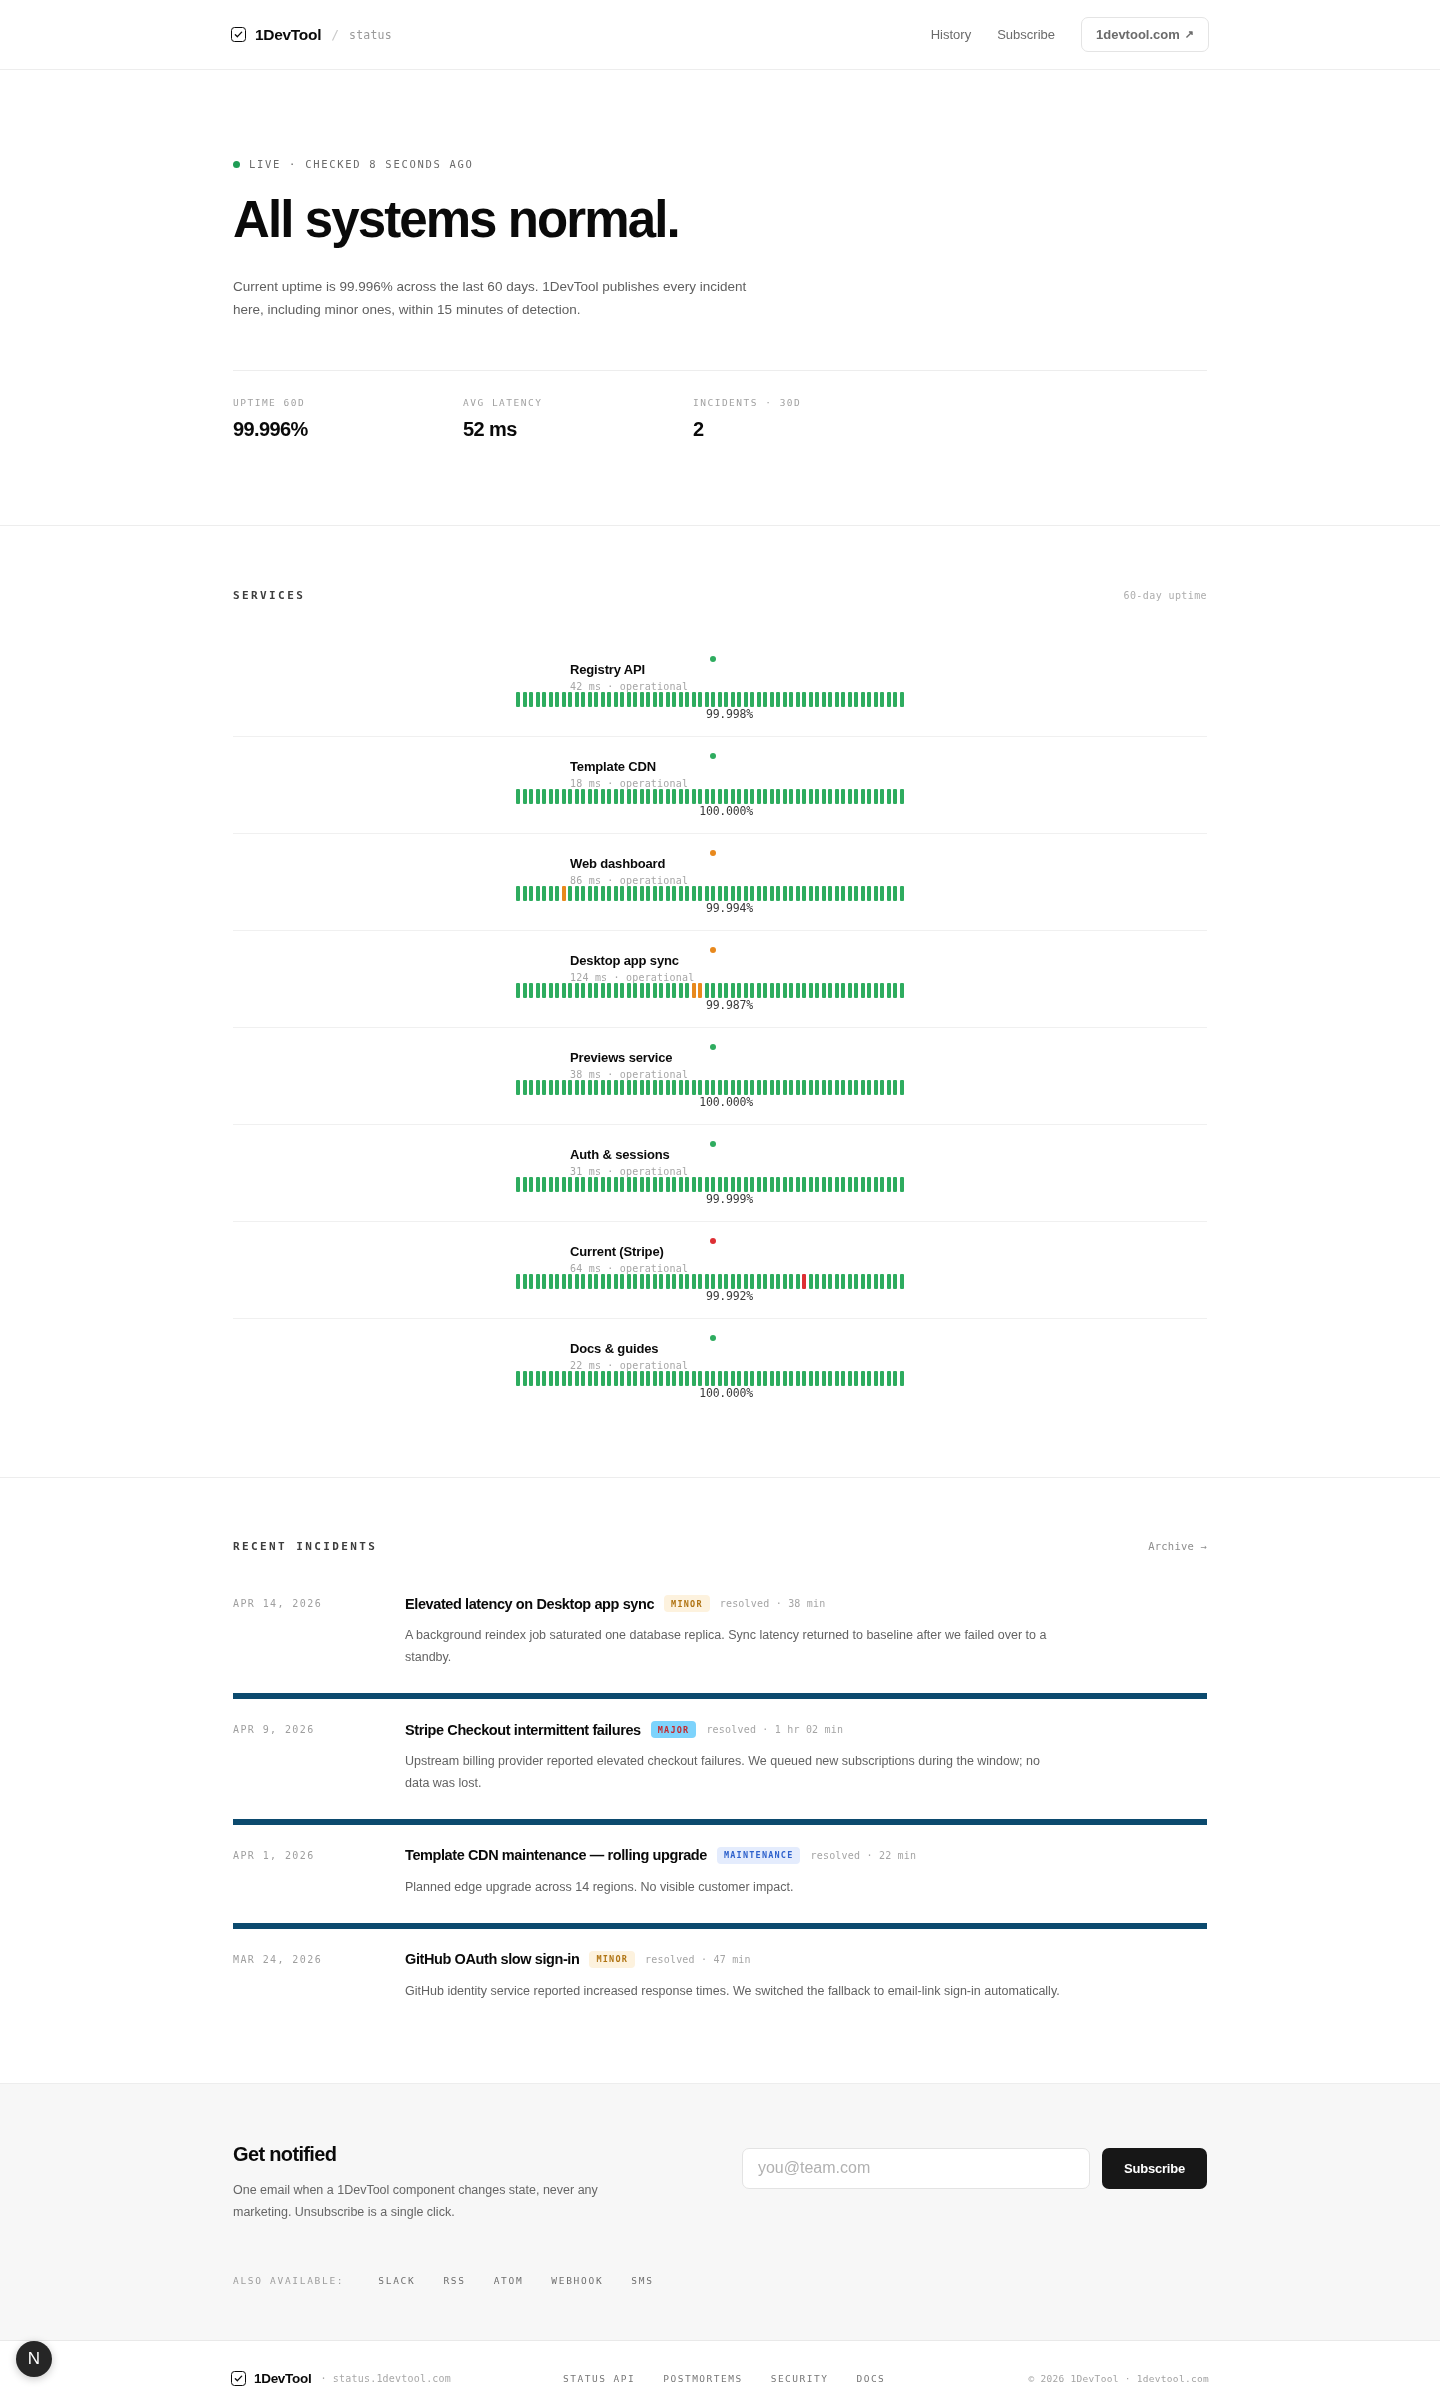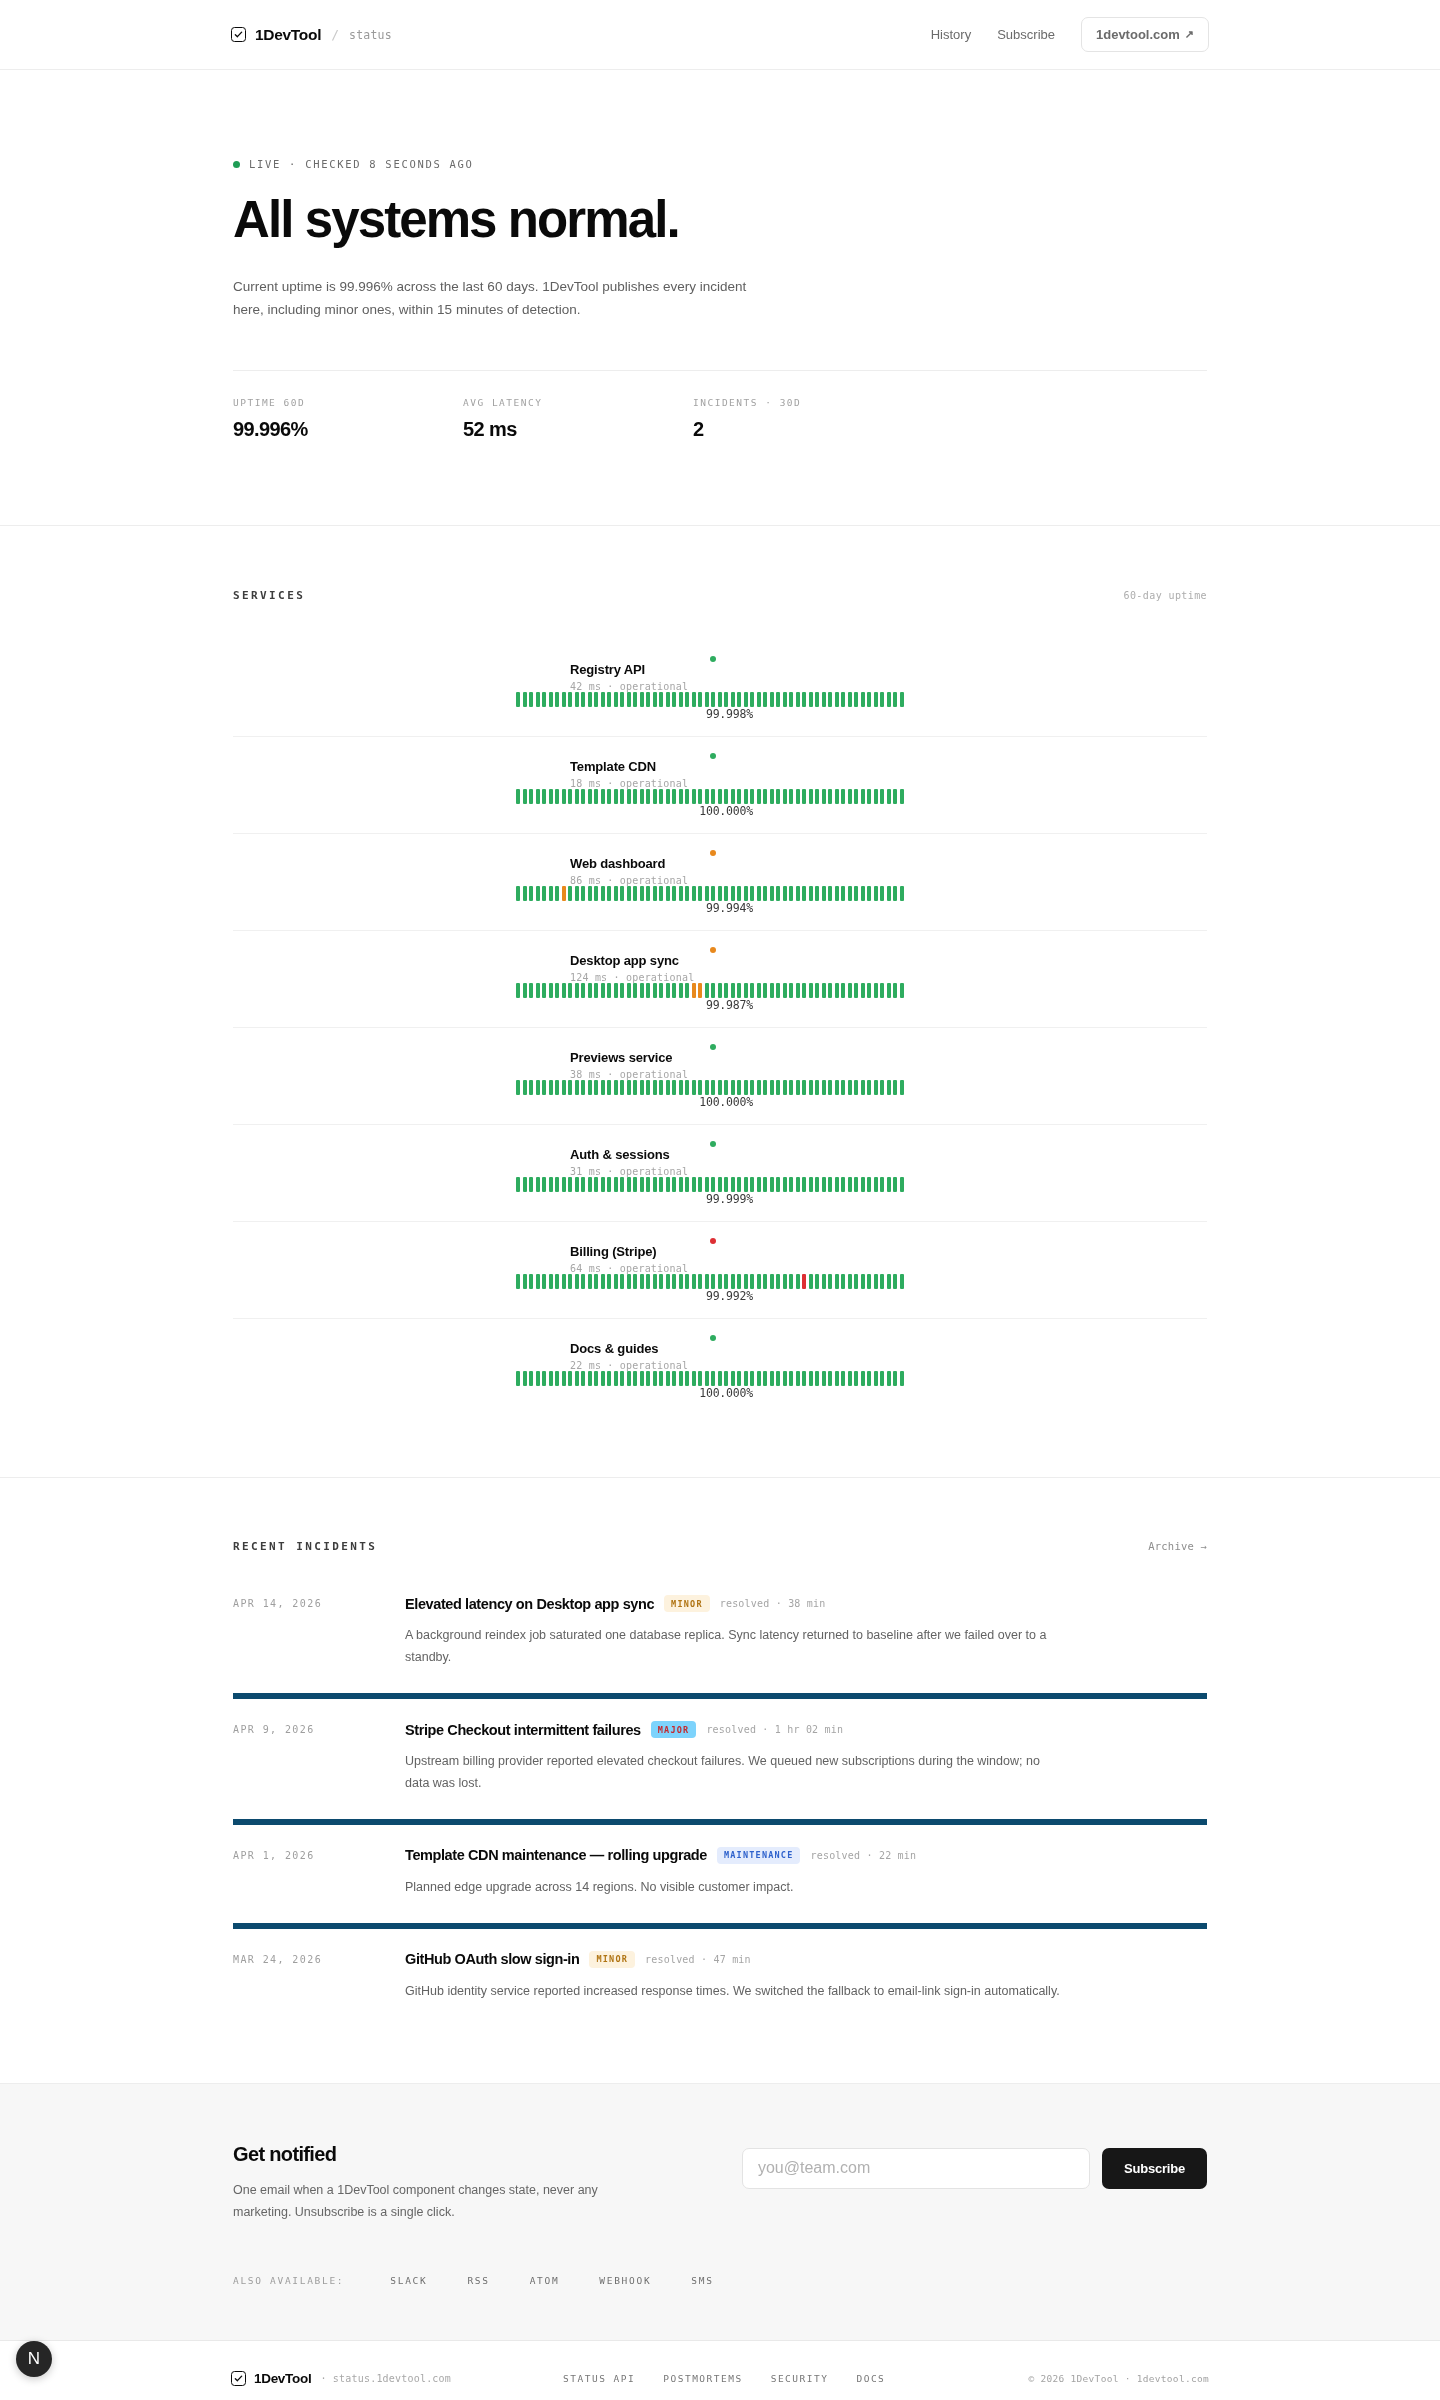--- a/index.html
+++ b/index.html
@@ -100,21 +100,21 @@
     width:348px; height:41px; border:1px solid #e3e3e3; border-radius:7px;
     background:#fff; padding:0 15px; font-size:16px; color:#0a0a0a;
     font-family:"Liberation Sans", sans-serif;
   }
   .email::placeholder { color:#b1b1b1; }
   .subbtn {
     height:41px; padding:0 22px; border:none; border-radius:7px;
     background:#171717; color:#fff; font-size:13px; font-weight:700;
     font-family:"Liberation Sans", sans-serif; cursor:pointer; letter-spacing:-0.2px;
   }
-  .also { display:flex; align-items:flex-end; gap:40px; margin-top:52px; }
+  .also { display:flex; align-items:flex-end; gap:28px; margin-top:52px; }
   .also-label { font-size:9.5px; letter-spacing:1.7px; color:#9d9d9d; margin-right:6px; }
   .also a { font-size:9.5px; letter-spacing:1.7px; color:#6f6f6f; text-decoration:none; }
 
   
   .footer { height:75px; display:flex; align-items:center; }
   .footer-inner { width:978px; margin:0 auto; display:flex; align-items:center; }
   .fbrand { display:flex; align-items:center; gap:8px; }
   .fbrand-name { font-size:13.5px; font-weight:700; letter-spacing:-0.3px; }
   .fhost { font-size:10px; color:#a8a8a8; letter-spacing:0.2px; margin-left:9px; }
   .flinks { display:flex; gap:28px; margin-left:112px; }
@@ -603,21 +603,21 @@
             <span class="bar"></span>
             <span class="bar"></span>
             <span class="bar"></span>
             <span class="bar"></span>
           </div>
           <div class="spct mono">99.999%</div>
         </div>
         <div class="srow">
           <span class="sdot" style="background: rgb(221, 47, 52);"></span>
           <div class="sinfo">
-            <div class="sname">Billing (Stripe)</div>
+            <div class="sname">Current (Stripe)</div>
             <div class="smeta mono">64 ms · operational</div>
           </div>
           <div class="bars">
             <span class="bar"></span>
             <span class="bar"></span>
             <span class="bar"></span>
             <span class="bar"></span>
             <span class="bar"></span>
             <span class="bar"></span>
             <span class="bar"></span>

